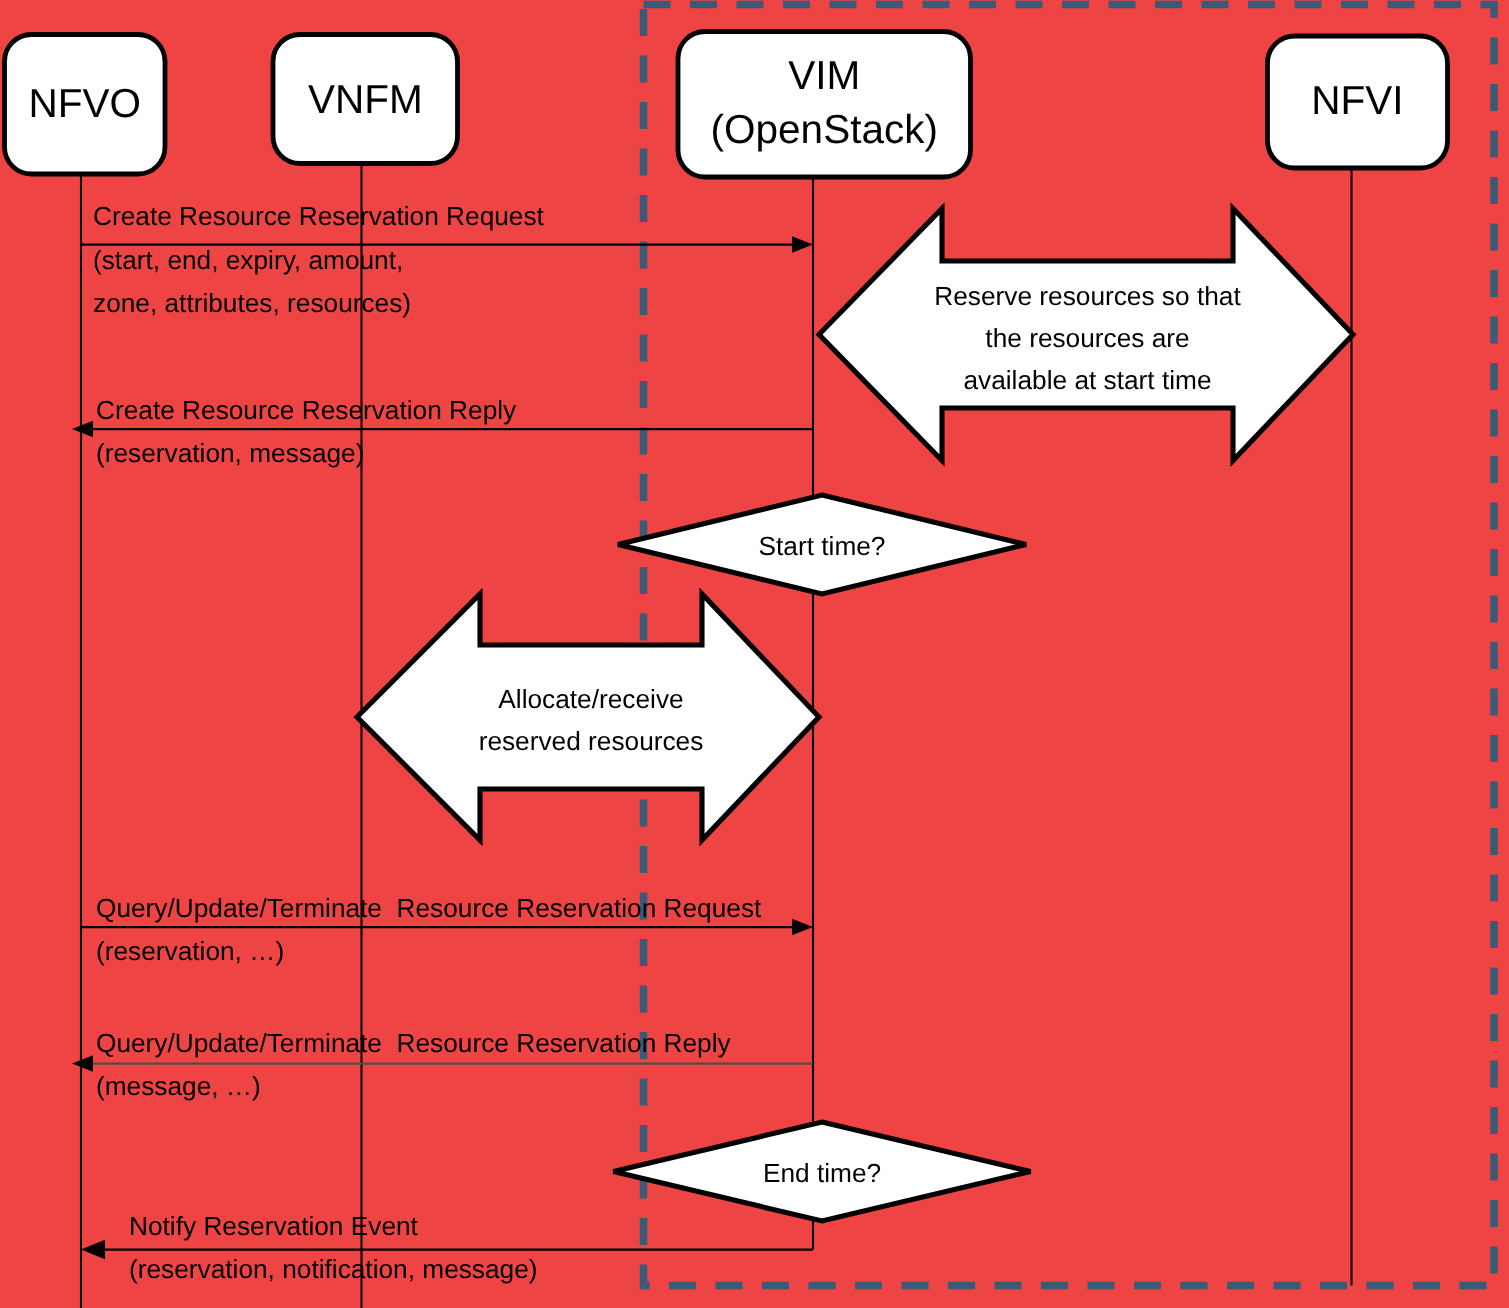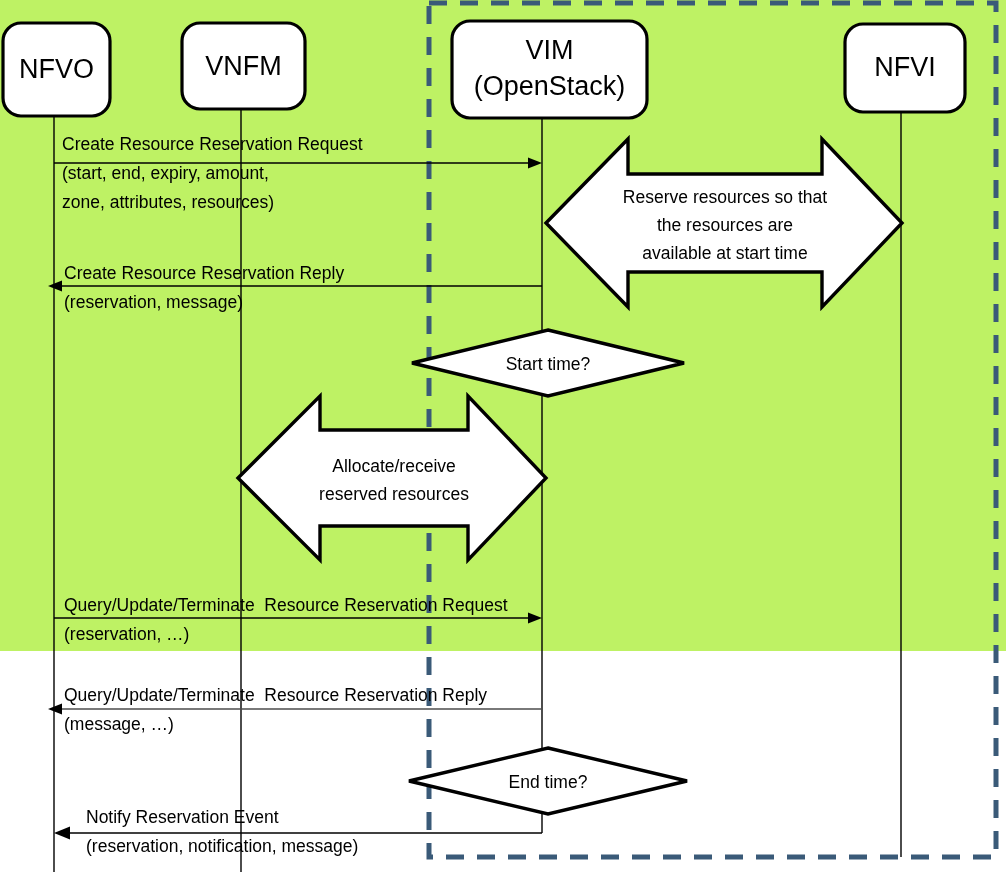--- a/index.html
+++ b/index.html
@@ -10,22 +10,22 @@
   }
   body {
     font-family: "Liberation Sans", sans-serif;
     width: 1006px;
     height: 872px;
     overflow: hidden;
   }
   #diagram-root {
     position: relative;
     width: 1006px;
-    height: 651px;
-    background: #bef264;
+    height: 872px;
+    background: #ef4444;
   }
   svg#diagram-svg {
     position: absolute;
     left: 0;
     top: 0;
     width: 1006px;
     height: 872px;
     display: block;
   }
   .actor-box-rect {

